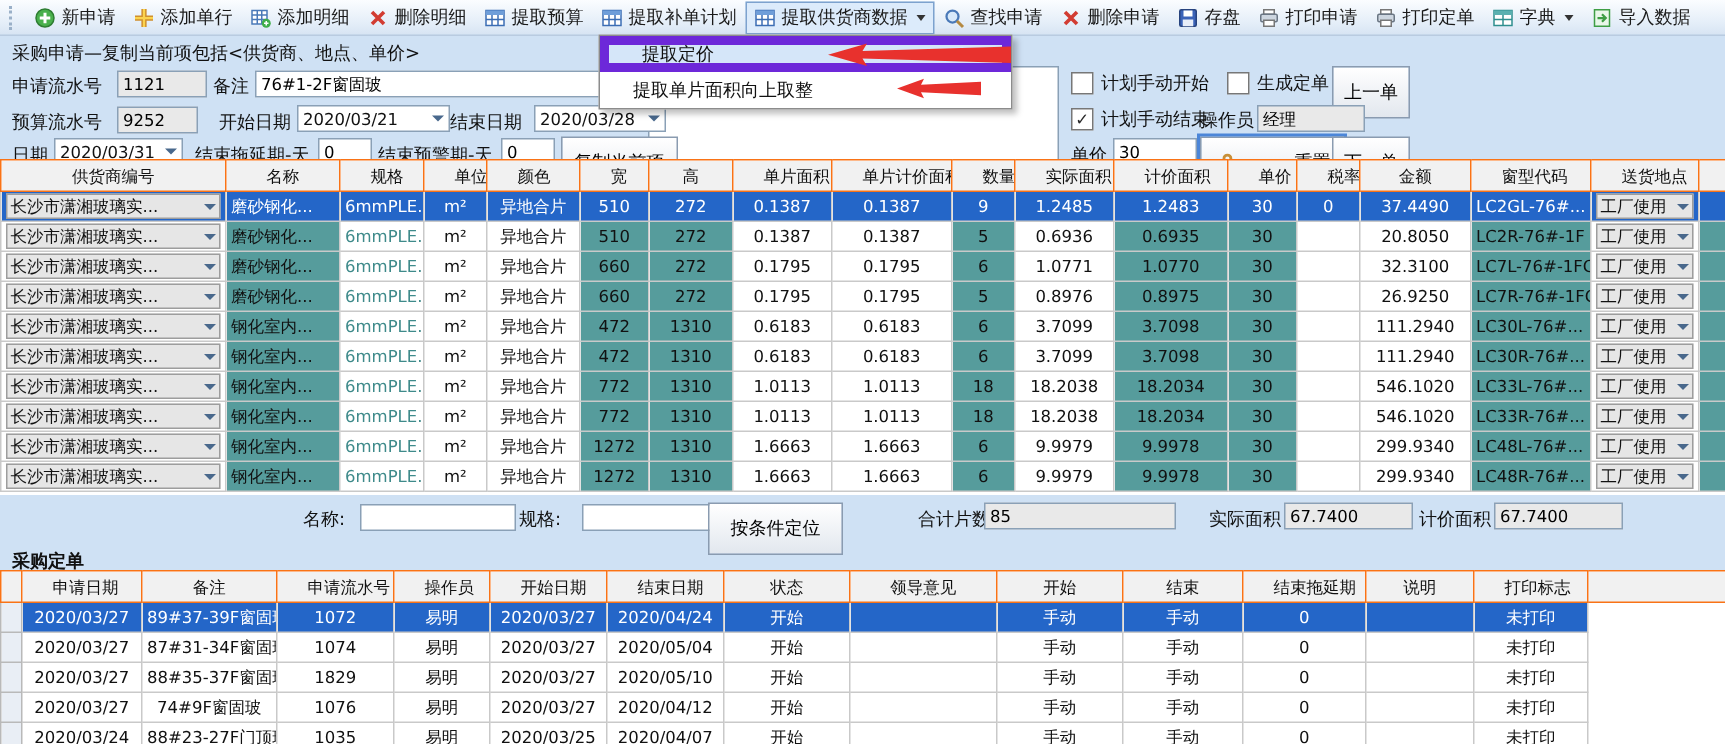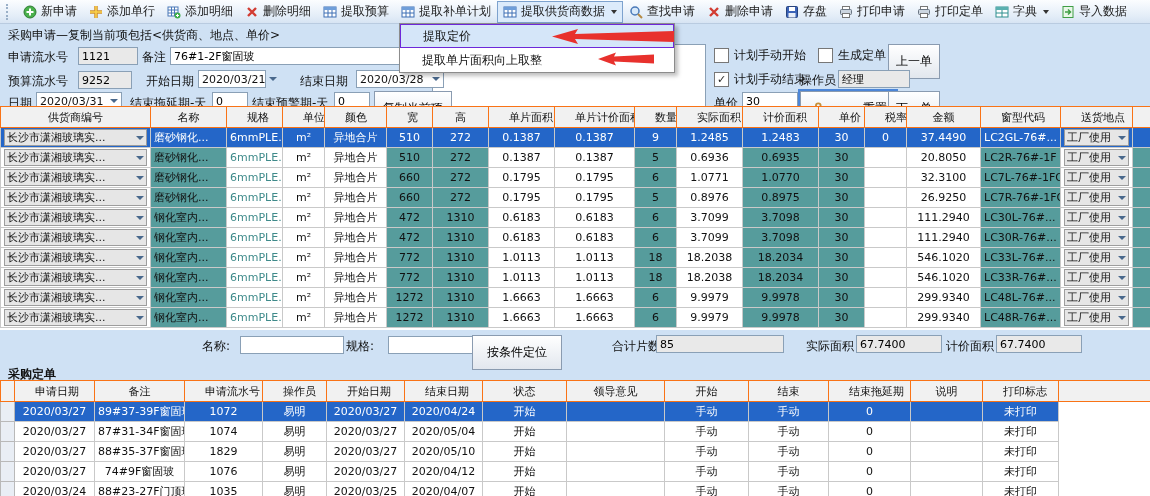--- a/index.html
+++ b/index.html
@@ -30,21 +30,21 @@
   .btn.focus{outline:2px solid #4c86d8;outline-offset:0;gap:40px;}
   .chk{position:absolute;display:flex;align-items:center;gap:5px;white-space:nowrap;font-size:12px;}
   .chkbox{width:13px;height:13px;border:1px solid #777;background:#fff;display:inline-flex;align-items:center;justify-content:center;
           font-size:11px;line-height:11px;color:#2a2a2a;}
   .desc-area{position:absolute;left:432px;top:20px;width:268px;height:60px;border:1px solid #8aa0b6;background:#fff;resize:none;}
 
   
   .menu{position:absolute;left:399px;top:23px;width:274px;background:#fff;border:1px solid #8c8c8c;
         box-shadow:3px 3px 4px rgba(0,0,0,.25);z-index:30;}
   .menu-item{height:24px;display:flex;align-items:center;padding-left:22px;font-size:12px;box-sizing:border-box;}
-  .menu-item.hl{border:1px solid #6d28d9;background:#d5e6f9;}
+  .menu-item.hl{border:6px solid #6d28d9;background:#d5e6f9;}
   .red-arrow{position:absolute;z-index:40;}
 
   
   .tbl-wrap{position:absolute;background:#fff;}
   table{border-collapse:collapse;table-layout:fixed;width:1150px;font-size:11px;}
   th{height:20px;background:#f1f1f1;border:1px solid #f97316;font-weight:normal;padding:0 20px;
      white-space:nowrap;overflow:hidden;}
   td{height:19px;border:1px solid #c9c9c9;padding:0 3px;text-align:center;white-space:nowrap;overflow:hidden;}
   td.teal{background:#569c9c;}
   td.left{text-align:left;}
@@ -212,21 +212,21 @@
     <span class="flabel" style="left:8px;top:25px">申请流水号</span>
     <input class="box ro" style="left: 78px; top: 23px; width: 52px;" value="1121">
     <span class="flabel" style="left:142px;top:25px">备注</span>
     <input class="box" style="left: 170px; top: 23px; width: 236px;" value="76#1-2F窗固玻">
     <span class="flabel" style="left:414px;top:26px;z-index:1">说明</span>
     <textarea class="desc-area" style=""></textarea>
 
     <span class="flabel" style="left:8px;top:49px">预算流水号</span>
     <input class="box ro" style="left: 78px; top: 47px; width: 46px;" value="9252">
     <span class="flabel" style="left:146px;top:49px">开始日期</span>
-    <div class="combo" style="left:198px;top:46px;width:68px">
+    <div class="combo" style="left:198px;top:46px;width:102px">
       <span>2020/03/21</span>
         <span class="carr"></span>
     </div>
     <span class="flabel" style="left:300px;top:49px">结束日期</span>
     <div class="combo" style="left:356px;top:46px;width:88px">
       <span>2020/03/28</span>
         <span class="carr"></span>
     </div>
 
     <span class="flabel" style="left:8px;top:71px">日期</span>

